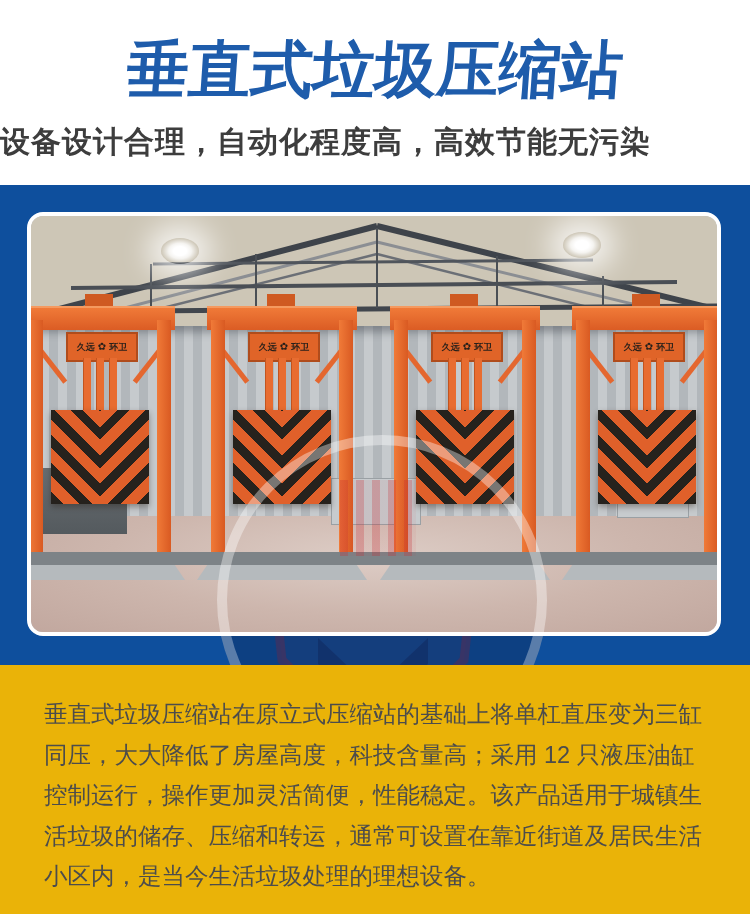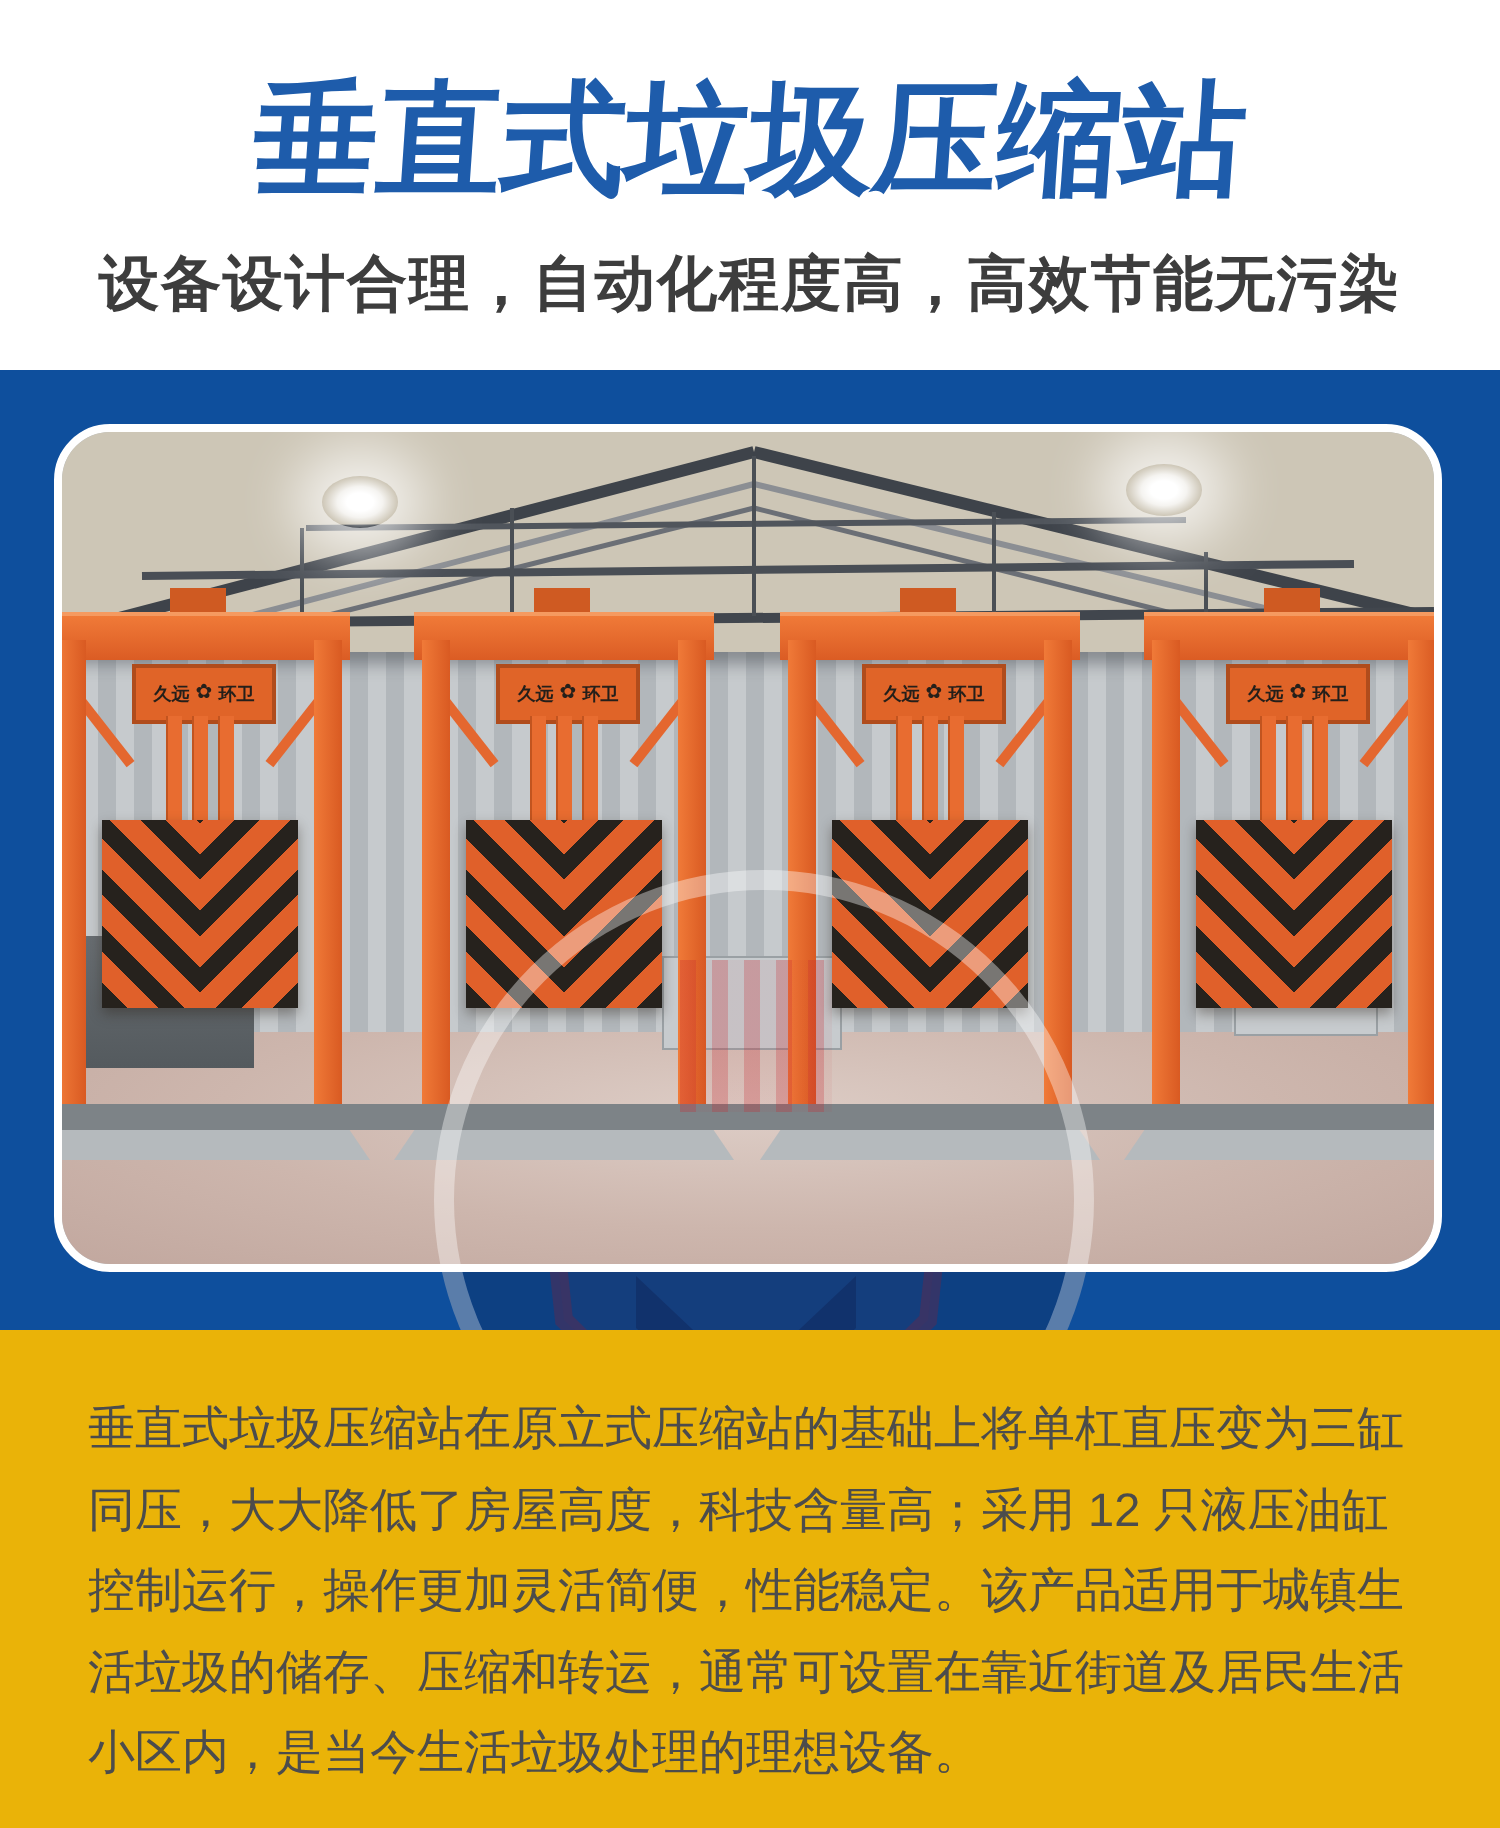--- a/index.html
+++ b/index.html
@@ -3,29 +3,29 @@
 <meta charset="utf-8">
 <style>
   html,body{margin:0;padding:0;background:#ffffff;}
   .page{position:relative;width:750px;height:914px;background:#ffffff;overflow:hidden;
         font-family:"Liberation Sans","DejaVu Sans",sans-serif;}
 
   
   .hdr-title{position:absolute;top:28px;left:0;width:750px;margin:0;text-align:center;
     font-size:62px;font-weight:bold;color:#1e5cab;letter-spacing:0;
     transform:skewX(-4deg);}
-  .hdr-sub{position:absolute;top:122px;left:0;width:750px;margin:0;text-align:center;
+  .hdr-sub{position:absolute;top:122px;left:0;width:750px;margin:0;
     font-size:30px;font-weight:600;color:#3d3d3d;letter-spacing:1px;}
 
   
   .band{position:absolute;top:185px;left:0;width:750px;height:480px;background:#0e4f9d;z-index:0;}
 
   
   .photo-frame{position:absolute;top:212px;left:27px;width:686px;height:416px;
-    border:4px solid #ffffff;border-radius:28px;overflow:hidden;background:#b9bdc0;z-index:2;}
+    border:4px solid #ffffff;border-radius:16px;overflow:hidden;background:#b9bdc0;z-index:2;}
   .scene{position:relative;width:686px;height:416px;}
 
   .roof-svg{position:absolute;top:0;left:0;width:686px;height:120px;z-index:1;}
   .wall{position:absolute;top:110px;left:0;width:686px;height:200px;z-index:1;
     background:repeating-linear-gradient(90deg,#b2b7bb 0 9px,#c6cacd 9px 18px);
     box-shadow:inset 0 6px 8px rgba(60,65,70,.45);}
   .floor{position:absolute;top:300px;left:0;width:686px;height:116px;z-index:1;
     background:radial-gradient(ellipse 70% 90% at 50% 35%, #ddcdc6 0%, #cdb6ad 55%, #c2a89f 100%);}
   .light{position:absolute;width:38px;height:26px;border-radius:50%;z-index:2;
     background:radial-gradient(closest-side,#ffffff 35%,rgba(255,255,255,.8) 60%,rgba(255,255,255,0) 100%);

